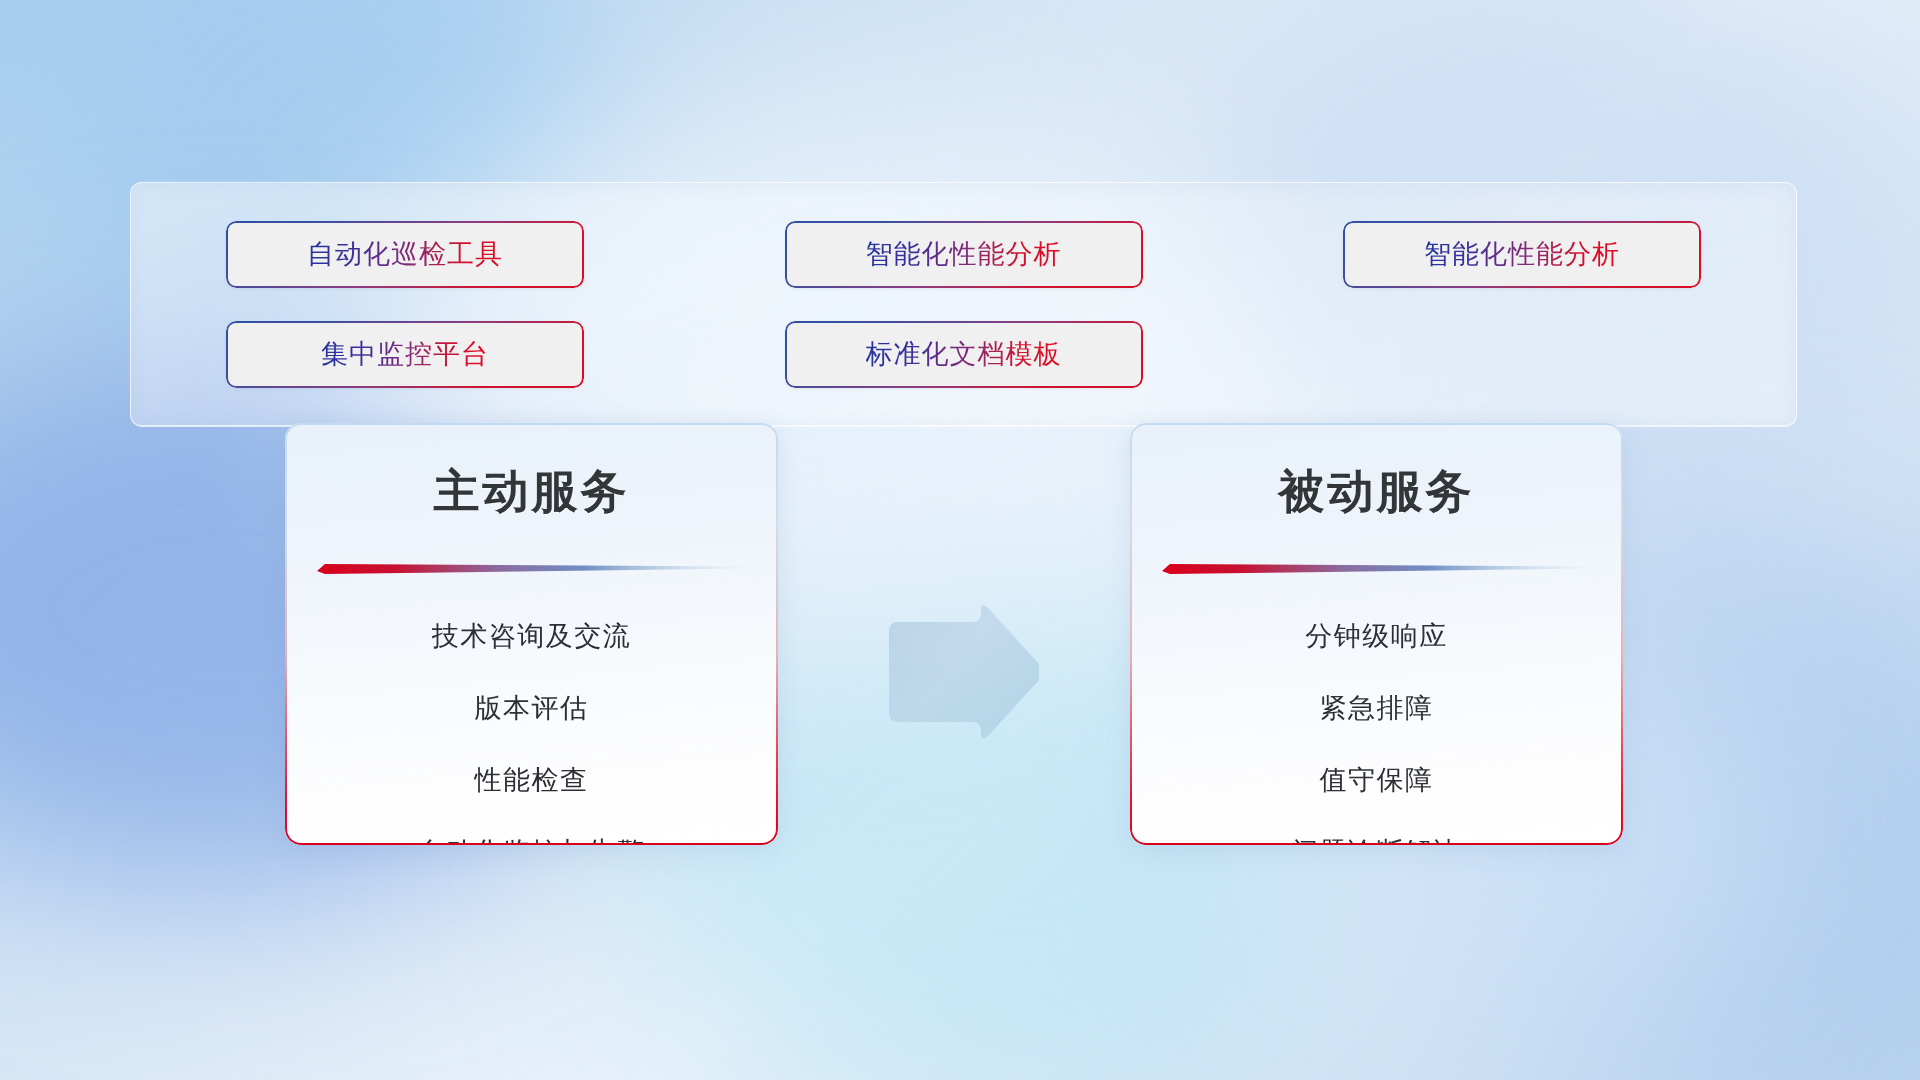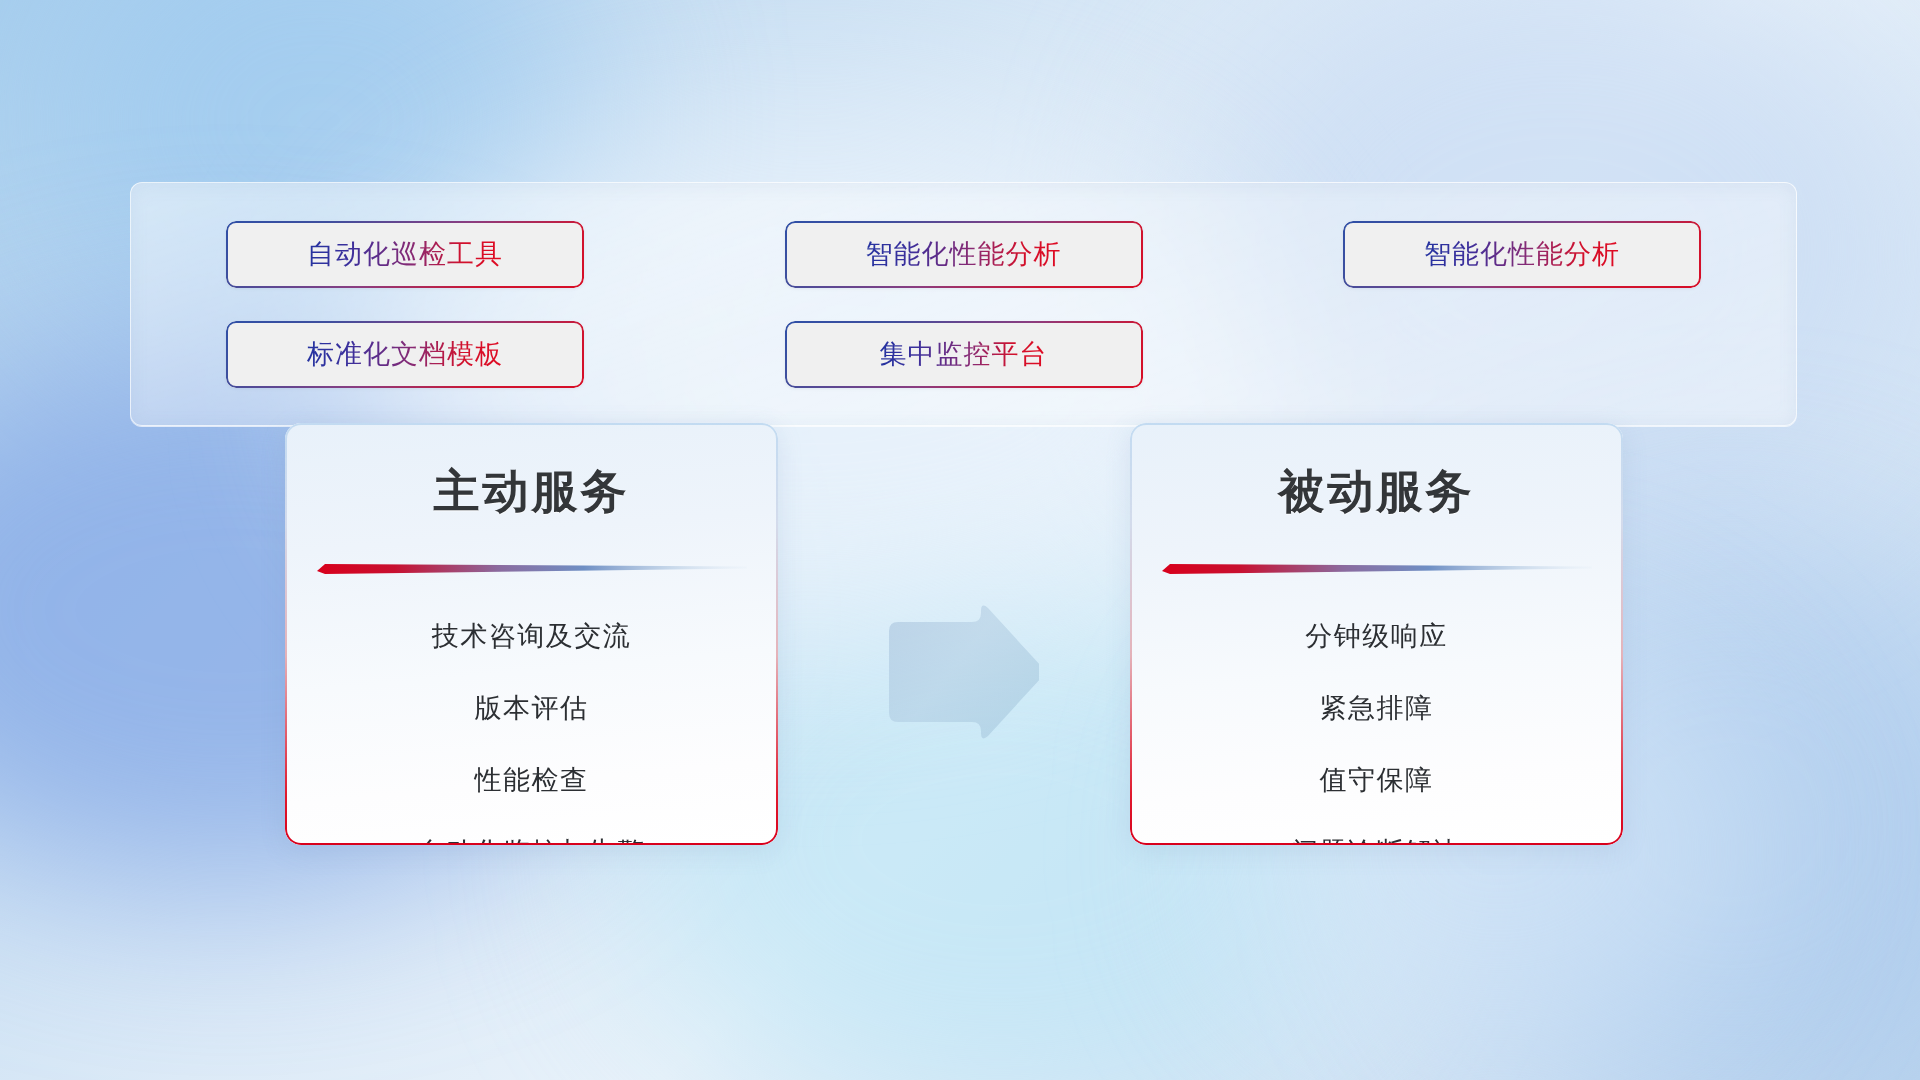--- a/index.html
+++ b/index.html
@@ -145,25 +145,25 @@
 
     <div class="chip">
       <span class="chip-label">智能化性能分析</span>
     </div>
 
     <div class="chip">
       <span class="chip-label">智能化性能分析</span>
     </div>
 
     <div class="chip">
+      <span class="chip-label">集中监控平台</span>
+    </div>
+
+    <div class="chip">
       <span class="chip-label">标准化文档模板</span>
-    </div>
-
-    <div class="chip">
-      <span class="chip-label">集中监控平台</span>
     </div>
 
   </div>
 </section>
 
 <section class="card" id="card-active">
   <div class="card-inner">
     <h2 class="card-title">主动服务</h2>
 
     <div class="card-divider">

